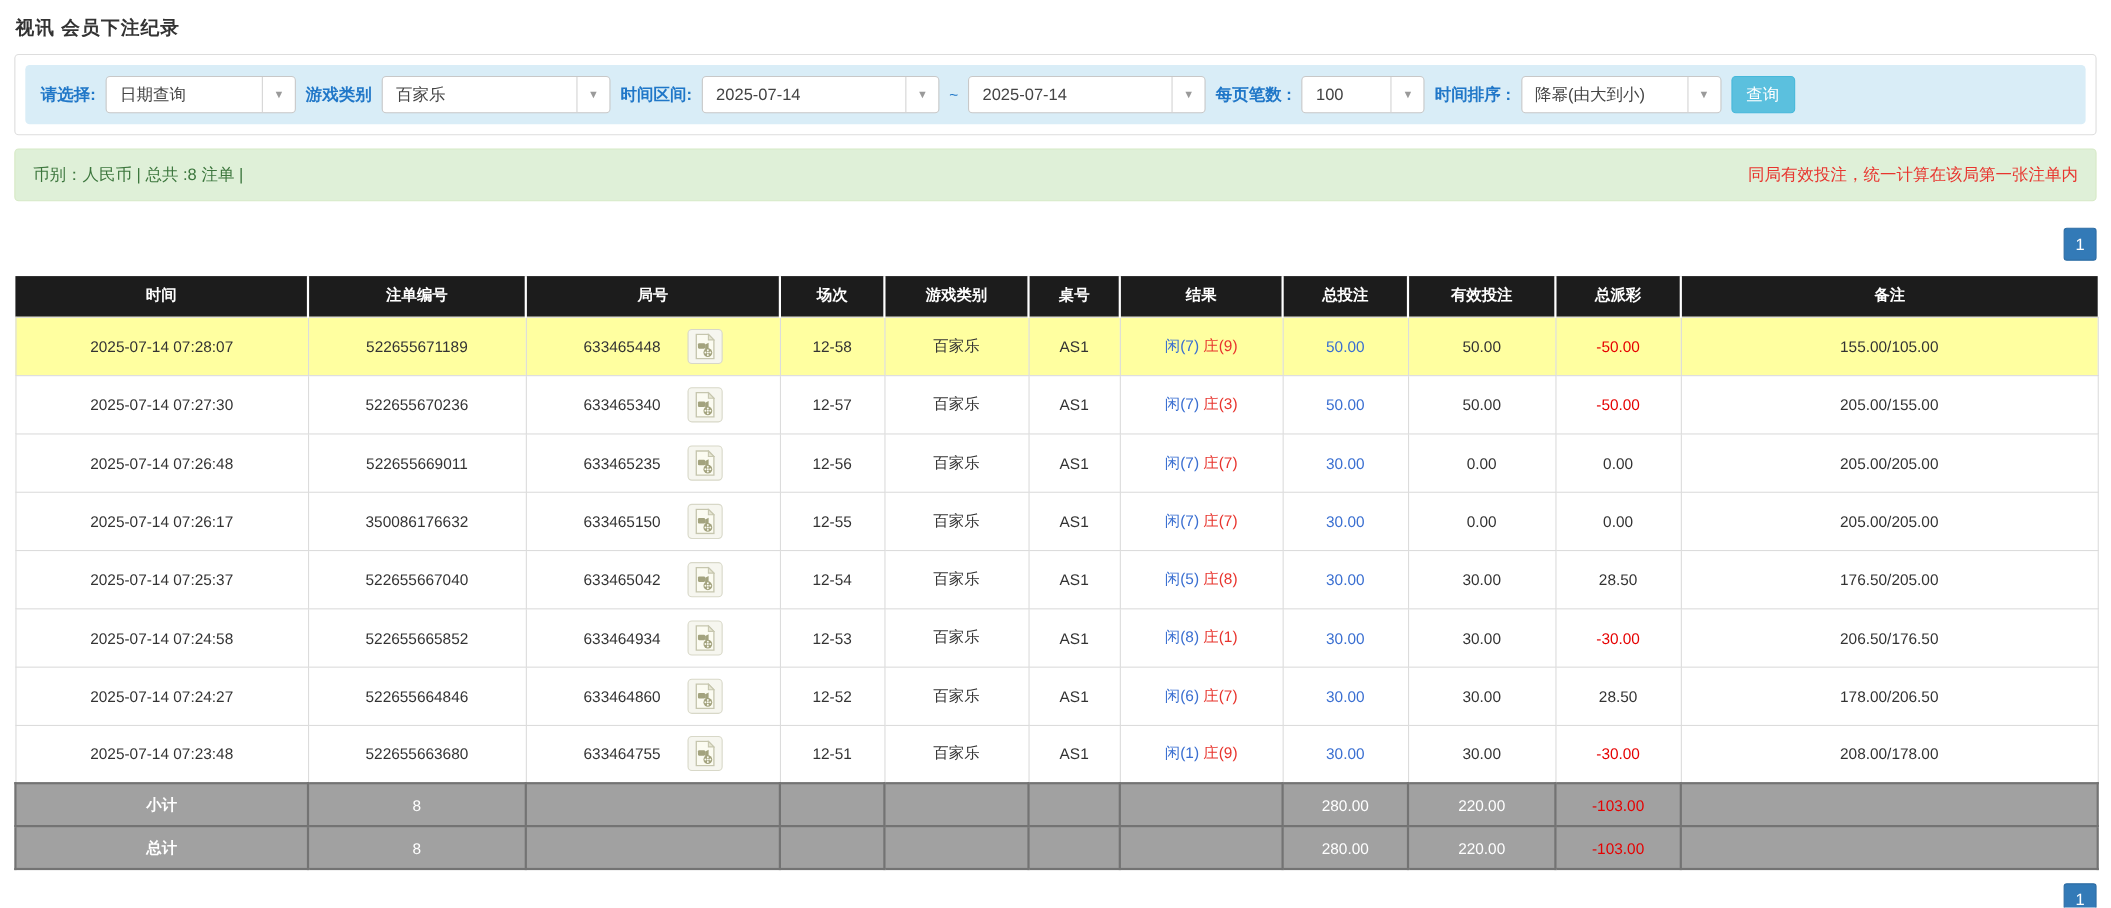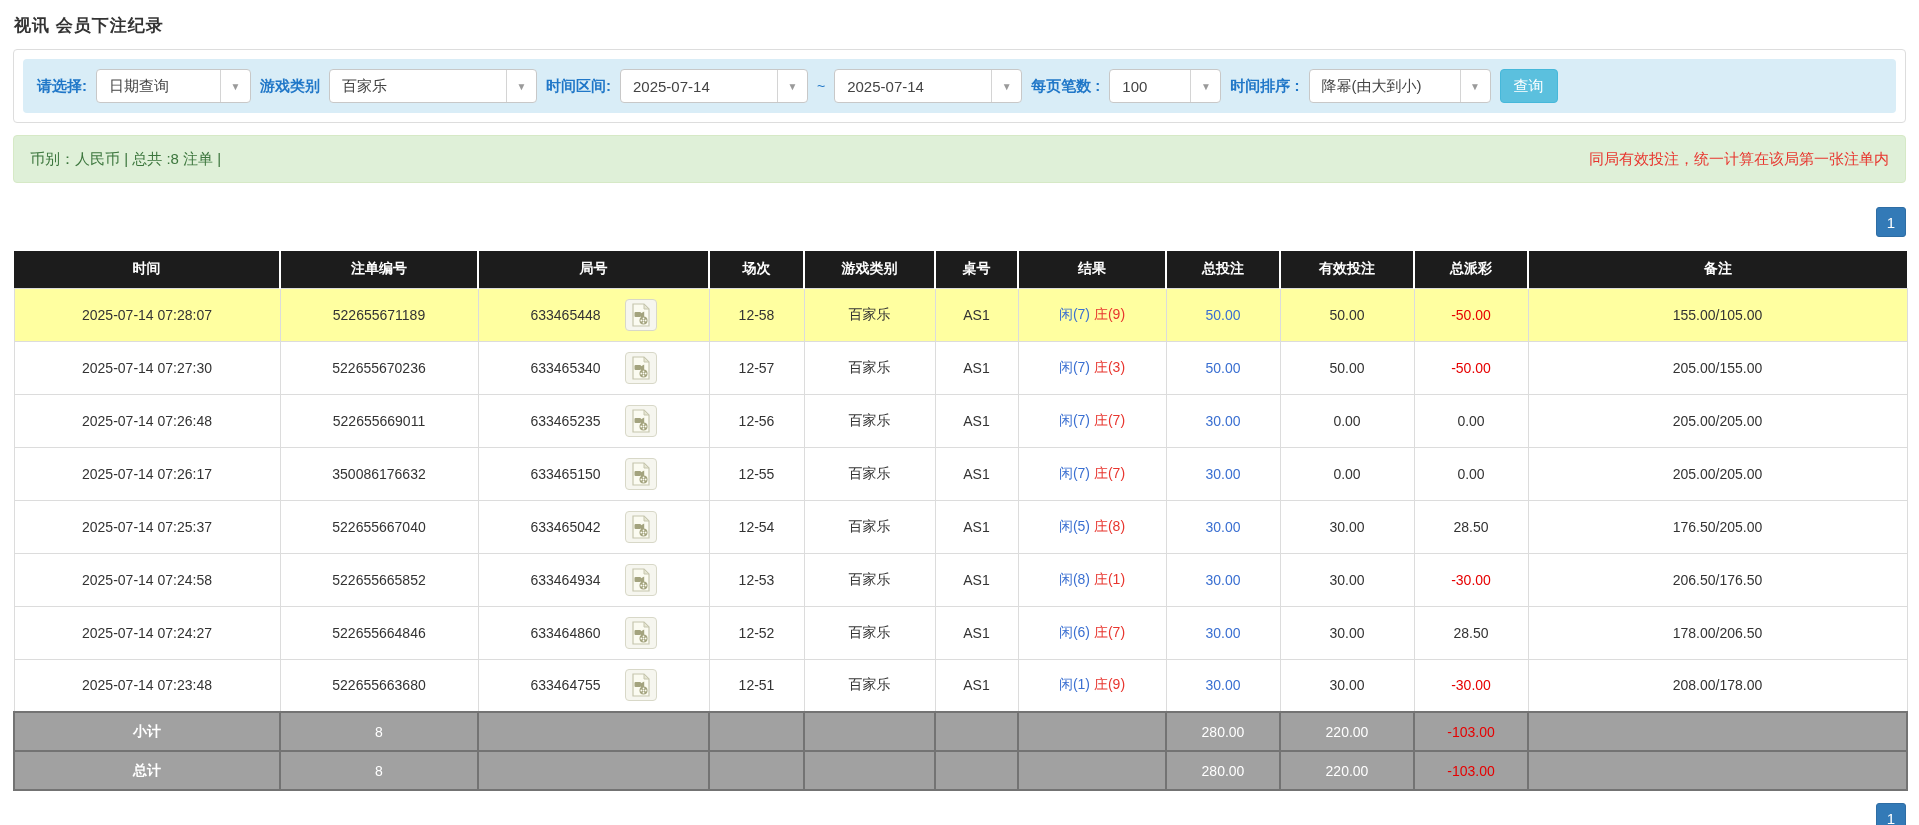--- a/index.html
+++ b/index.html
@@ -11,21 +11,21 @@
   .page-title { font-size:17px; font-weight:bold; color:#333; margin:14px 0 12px 14px; letter-spacing:1px; }
 
   
   .filter-panel { margin:0 13px; background:#fff; border:1px solid #ddd; border-radius:4px; padding:9px; }
   .filter-strip { background:#d9edf7; border-radius:4px; padding:10px 14px; display:flex; align-items:center; gap:9px; }
   .f-label { color:#2077c8; font-weight:bold; font-size:15px; white-space:nowrap; }
   .tilde { color:#2077c8; font-size:14px; }
   .sel { display:flex; align-items:stretch; background:#fff; border:1px solid #c8c8c8; border-radius:4px; height:34px; cursor:pointer; }
   .sel .txt { display:flex; align-items:center; padding:0 12px; font-size:15px; color:#444; white-space:nowrap; }
   .sel .car { width:30px; border-left:1px solid #d4d4d4; display:flex; align-items:center; justify-content:center; color:#9a9a9a; font-size:10px; }
-  .w-select { width:155px; } .w-game { width:208px; } .w-date { width:188px; } .w-pp { width:112px; } .w-sort { width:182px; }
+  .w-select { width:173px; } .w-game { width:208px; } .w-date { width:216px; } .w-pp { width:112px; } .w-sort { width:182px; }
   .sel .txt { flex:1; }
   .btn-search { background:#5bc0de; border:1px solid #46b8da; color:#fff; font-size:15px; border-radius:4px; height:34px; padding:0 13px; cursor:pointer; }
 
   
   .summary-bar { margin:12px 13px 0; background:#dff0d8; border:1px solid #d6e9c6; border-radius:4px; padding:0 16px; height:48px;
     display:flex; align-items:center; justify-content:space-between; }
   .summary-left { color:#3c763d; font-size:15px; }
   .summary-right { color:#e8352e; font-size:15px; }
 
   

